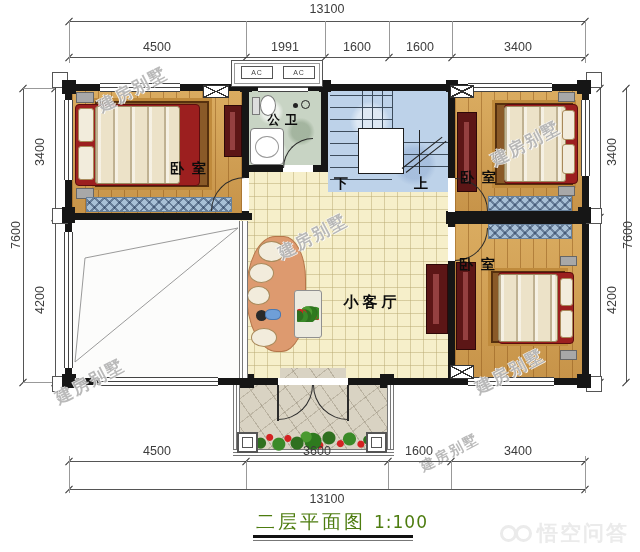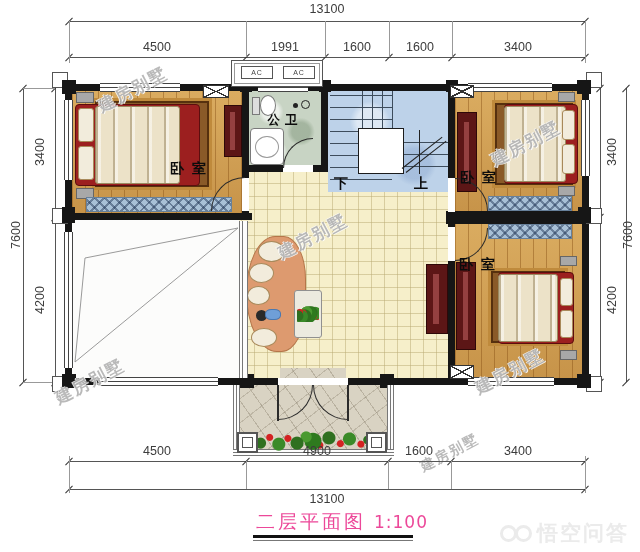--- a/index.html
+++ b/index.html
@@ -83,21 +83,21 @@
   .tick{width:10px;height:1px;background:#333;transform:rotate(-45deg);}
   .ext{background:#999;}
   .dimtxt{font-size:12.5px;color:#3c3c3c;text-align:center;white-space:nowrap;}
   .vtext{transform:rotate(-90deg);}
   
   .rlabel{color:#0c0c0c;font-weight:bold;text-align:center;white-space:nowrap;
           font-family:"DejaVu Sans","Liberation Sans",sans-serif;}
   .wm{color:rgba(128,128,128,.55);font-weight:bold;font-size:17px;letter-spacing:2px;white-space:nowrap;
       text-shadow:.7px .7px 0 rgba(255,255,255,.9),-.7px -.7px 0 rgba(255,255,255,.9);
       transform:rotate(-28deg);font-family:"DejaVu Sans","Liberation Sans",sans-serif;}
-  .caption{font-size:19px;color:#ec4899;letter-spacing:3px;font-family:"DejaVu Sans","Liberation Sans",sans-serif;white-space:nowrap;}
+  .caption{font-size:19px;color:#4d7c0f;letter-spacing:3px;font-family:"DejaVu Sans","Liberation Sans",sans-serif;white-space:nowrap;}
   .caption .scale{font-size:17px;letter-spacing:1px;margin-left:8px;}
   .logo{display:flex;align-items:center;gap:5px;color:#ebebeb;font-weight:bold;font-size:21px;letter-spacing:2px;white-space:nowrap;}
   .logo-ring{width:11px;height:11px;border:3.5px solid #ebebeb;border-radius:50%;}
   .acbox{border:1px solid #555;box-sizing:border-box;font-size:7px;color:#444;text-align:center;line-height:11px;letter-spacing:1px;background:#fff;}
 </style>
 </head>
 <body>
 
 <div id="canvas">
 
@@ -307,38 +307,39 @@
     <div style="position:absolute;left:3px;top:3px;right:3px;bottom:3px;border:1px solid #555;"></div>
   </div>
   <div class="abs colsq" style="left:366px;top:432px;width:21px;height:21px;border-width:2px;">
     <div style="position:absolute;left:3px;top:3px;right:3px;bottom:3px;border:1px solid #555;"></div>
   </div>
 
   <div class="abs rlabel" style="left:157px;top:160px;width:70px;font-size:14px;letter-spacing:8px;">卧室</div>
   <div class="abs rlabel" style="left:447px;top:169px;width:70px;font-size:14px;letter-spacing:8px;">卧室</div>
   <div class="abs rlabel" style="left:446px;top:256px;width:70px;font-size:14px;letter-spacing:8px;">卧室</div>
   <div class="abs rlabel" style="left:257px;top:112px;width:56px;font-size:12.5px;letter-spacing:5px;">公卫</div>
+  <div class="abs rlabel" style="left:322px;top:293px;width:100px;font-size:15px;letter-spacing:4px;">小客厅</div>
   <div class="abs rlabel" style="left:331px;top:175px;width:20px;font-size:14px;">下</div>
   <div class="abs rlabel" style="left:411px;top:175px;width:20px;font-size:14px;">上</div>
 
   <div class="abs wm" style="left:95px;top:78px;">建房别墅</div>
   <div class="abs wm" style="left:275px;top:225px;">建房别墅</div>
   <div class="abs wm" style="left:52px;top:370px;">建房别墅</div>
   <div class="abs wm" style="left:488px;top:132px;">建房别墅</div>
   <div class="abs wm" style="left:472px;top:360px;">建房别墅</div>
   <div class="abs wm" style="left:418px;top:444px;font-size:14px;">建房别墅</div>
 
   <i class="abs dline" style="left:69px;top:461px;width:516px;height:1px;"></i>
   <i class="abs tick" style="left:64px;top:461px;"></i>
   <i class="abs tick" style="left:241px;top:461px;"></i>
   <i class="abs tick" style="left:383px;top:461px;"></i>
   <i class="abs tick" style="left:446px;top:461px;"></i>
   <i class="abs tick" style="left:580px;top:461px;"></i>
   <div class="abs dimtxt" style="left:130px;top:444px;width:54px;">4500</div>
-  <div class="abs dimtxt" style="left:290px;top:444px;width:54px;">4900</div>
+  <div class="abs dimtxt" style="left:290px;top:444px;width:54px;">3600</div>
   <div class="abs dimtxt" style="left:392px;top:444px;width:54px;">1600</div>
   <div class="abs dimtxt" style="left:491px;top:444px;width:54px;">3400</div>
   <i class="abs dline" style="left:69px;top:489px;width:516px;height:1px;"></i>
   <i class="abs tick" style="left:64px;top:489px;"></i>
   <i class="abs tick" style="left:580px;top:489px;"></i>
   <i class="abs ext" style="left:246px;top:461px;width:1px;height:28px;"></i>
   <i class="abs ext" style="left:388px;top:461px;width:1px;height:28px;"></i>
   <i class="abs ext" style="left:451px;top:461px;width:1px;height:28px;"></i>
   <i class="abs ext" style="left:69px;top:456px;width:1px;height:37px;"></i>
   <i class="abs ext" style="left:585px;top:456px;width:1px;height:37px;"></i>

